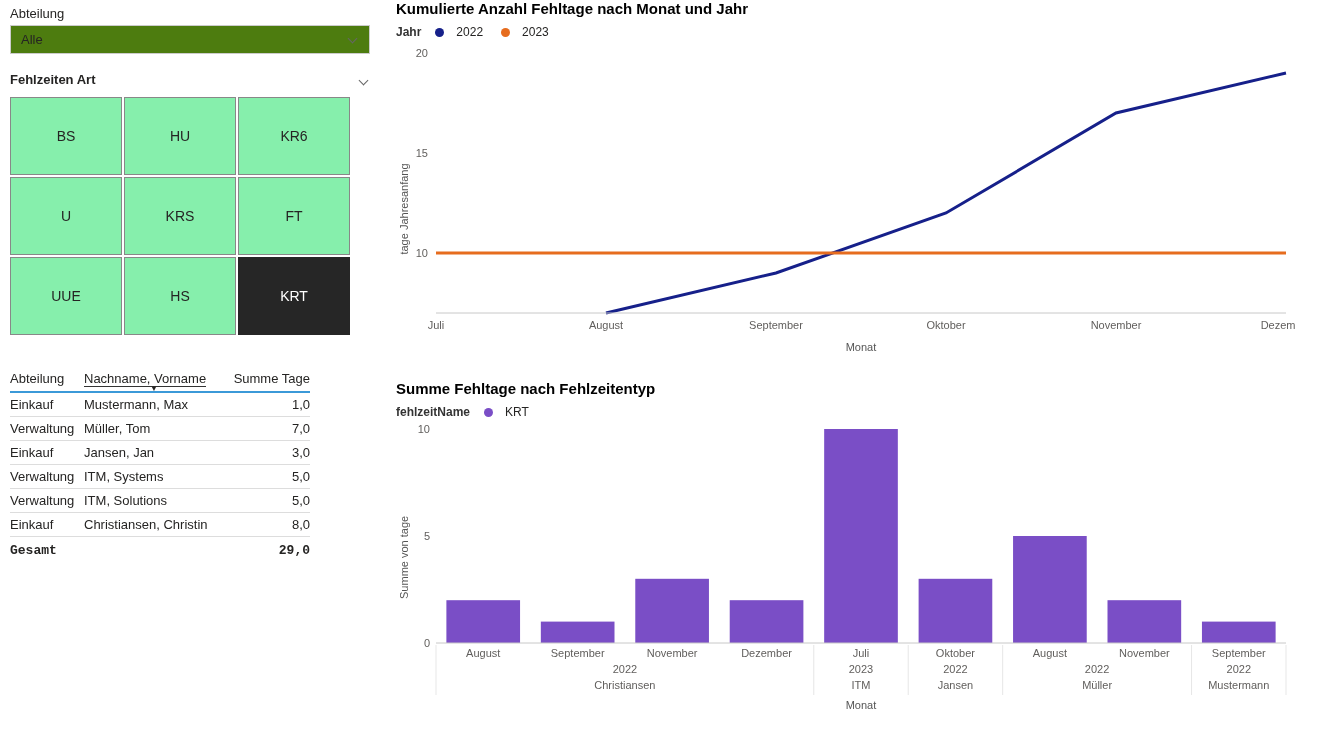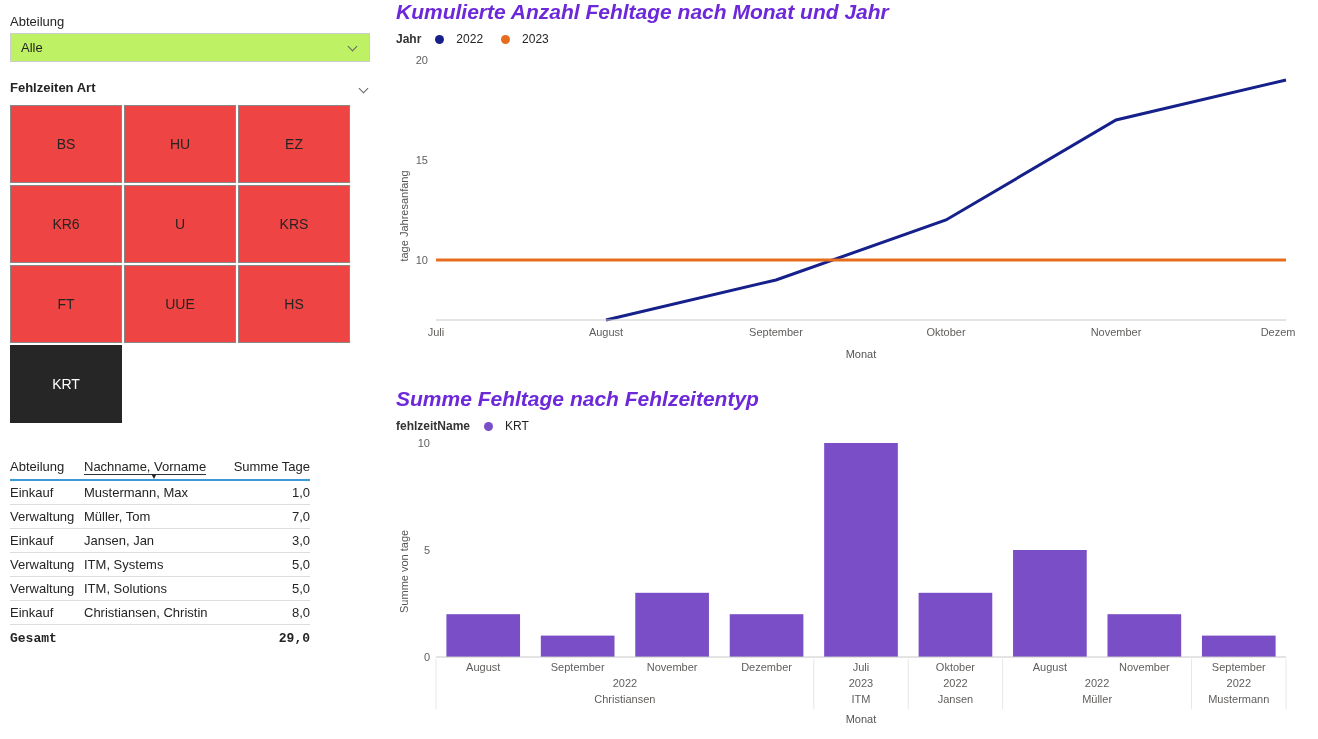--- a/index.html
+++ b/index.html
@@ -8,34 +8,34 @@
     font-size: 13px;
     color: #252423;
     background: #fff;
     width: 1318px;
     height: 739px;
     position: relative;
     overflow: hidden;
   }
   .left-panel {
     position: absolute;
-    left: 10px; top: 14px;
+    left: 10px; top: 6px;
     width: 375px;
   }
   .filter-label { font-size: 13px; margin-bottom: 4px; color: #252423; }
   .dropdown {
     border: 1px solid #ccc;
     padding: 6px 10px;
     width: 360px;
     display: flex;
     justify-content: space-between;
     align-items: center;
     font-size: 13px;
     margin-bottom: 18px;
-    background: #bef264;
+    background: #4d7c0f;
   }
   .chevron {
     width: 12px; height: 12px; position: relative;
   }
   .chevron::after {
     content: "";
     position: absolute;
     border: solid #666;
     border-width: 0 1px 1px 0;
     padding: 3px;
@@ -52,21 +52,21 @@
     grid-auto-rows: 78px;
     gap: 2px;
     width: 345px;
   }
   .tile {
     border: 1px solid #888;
     display: flex;
     align-items: center;
     justify-content: center;
     font-size: 14px;
-    background: #ef4444;
+    background: #86efac;
     cursor: pointer;
   }
   .tile.selected { background: #262626; color: #fff; border-color: #262626; }
 
   
   .table {
     margin-top: 36px;
     width: 300px;
     font-size: 13px;
   }
@@ -97,21 +97,21 @@
     font-weight: 700;
     font-family: Liberation Mono, monospace;
   }
 
   
   .right-panel {
     position: absolute;
     left: 396px; top: 0;
     width: 920px;
   }
-  .chart-title { font-size: 21px; font-weight: 600; margin-bottom: 8px; color: #6d28d9; font-style: italic; }
+  .chart-title { font-size: 15px; font-weight: 600; margin-bottom: 8px; color: #000000; }
   .legend { display: flex; align-items: center; gap: 10px; font-size: 12px; margin-bottom: 4px; }
   .legend-label { font-weight: 700; color: #333; margin-right: 4px; }
   .legend-dot { width: 9px; height: 9px; border-radius: 50%; display: inline-block; margin-right: 2px; }
   svg text { font-family: "Segoe UI", Arial, sans-serif; fill: #605e5c; }
   .axis-title { font-size: 11px; fill: #555; }
   .tick-label { font-size: 11px; }
   .axis-line { stroke: #c8c8c8; stroke-width: 1; }
   .line2022 { stroke: #16208a; stroke-width: 3; fill: none; }
   .line2023 { stroke: #e66c1e; stroke-width: 3; fill: none; }
   .bar { fill: #7a4ec6; }
@@ -127,21 +127,20 @@
     <span class="chevron"></span>
   </div>
 
   <div class="slicer-header">
     <span class="filter-label">Fehlzeiten Art</span>
     <span class="chevron"></span>
   </div>
   <div class="tile-grid" id="tile-grid">
       <div class="tile">BS</div>
       <div class="tile">HU</div>
-      <div class="tile">EZ</div>
       <div class="tile">KR6</div>
       <div class="tile">U</div>
       <div class="tile">KRS</div>
       <div class="tile">FT</div>
       <div class="tile">UUE</div>
       <div class="tile">HS</div>
       <div class="tile selected">KRT</div>
     </div>
 
   <div class="table">

